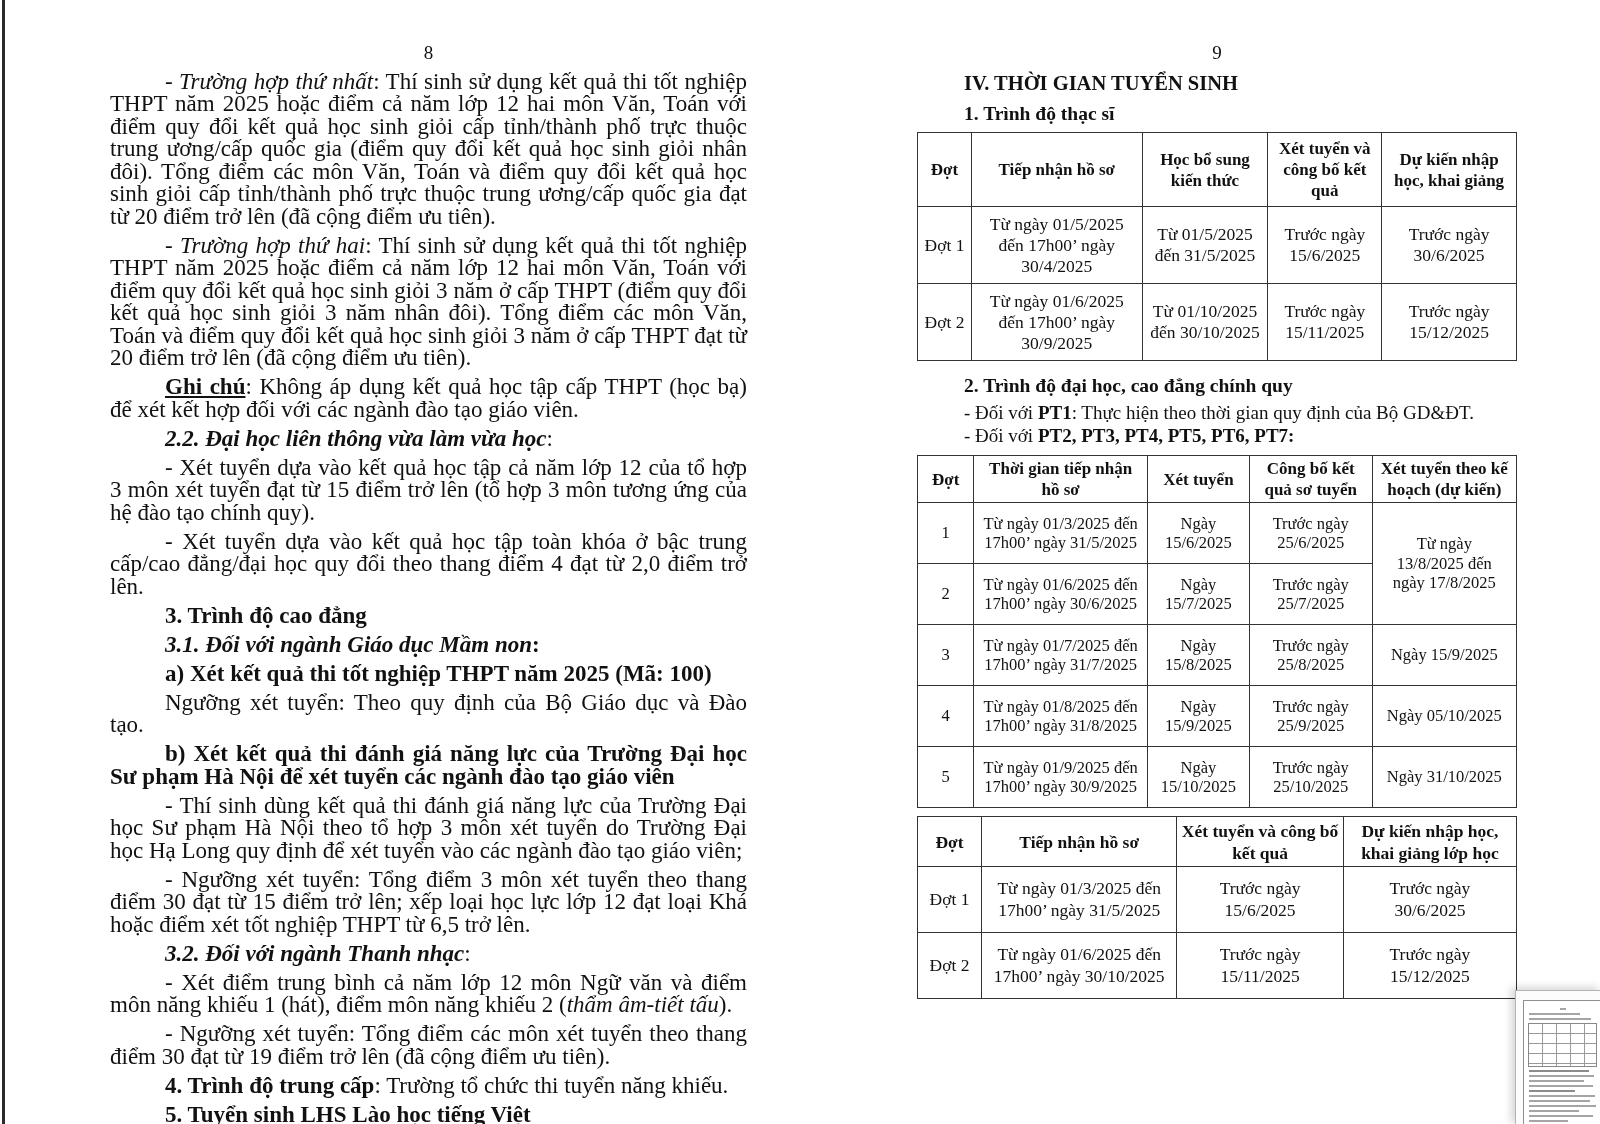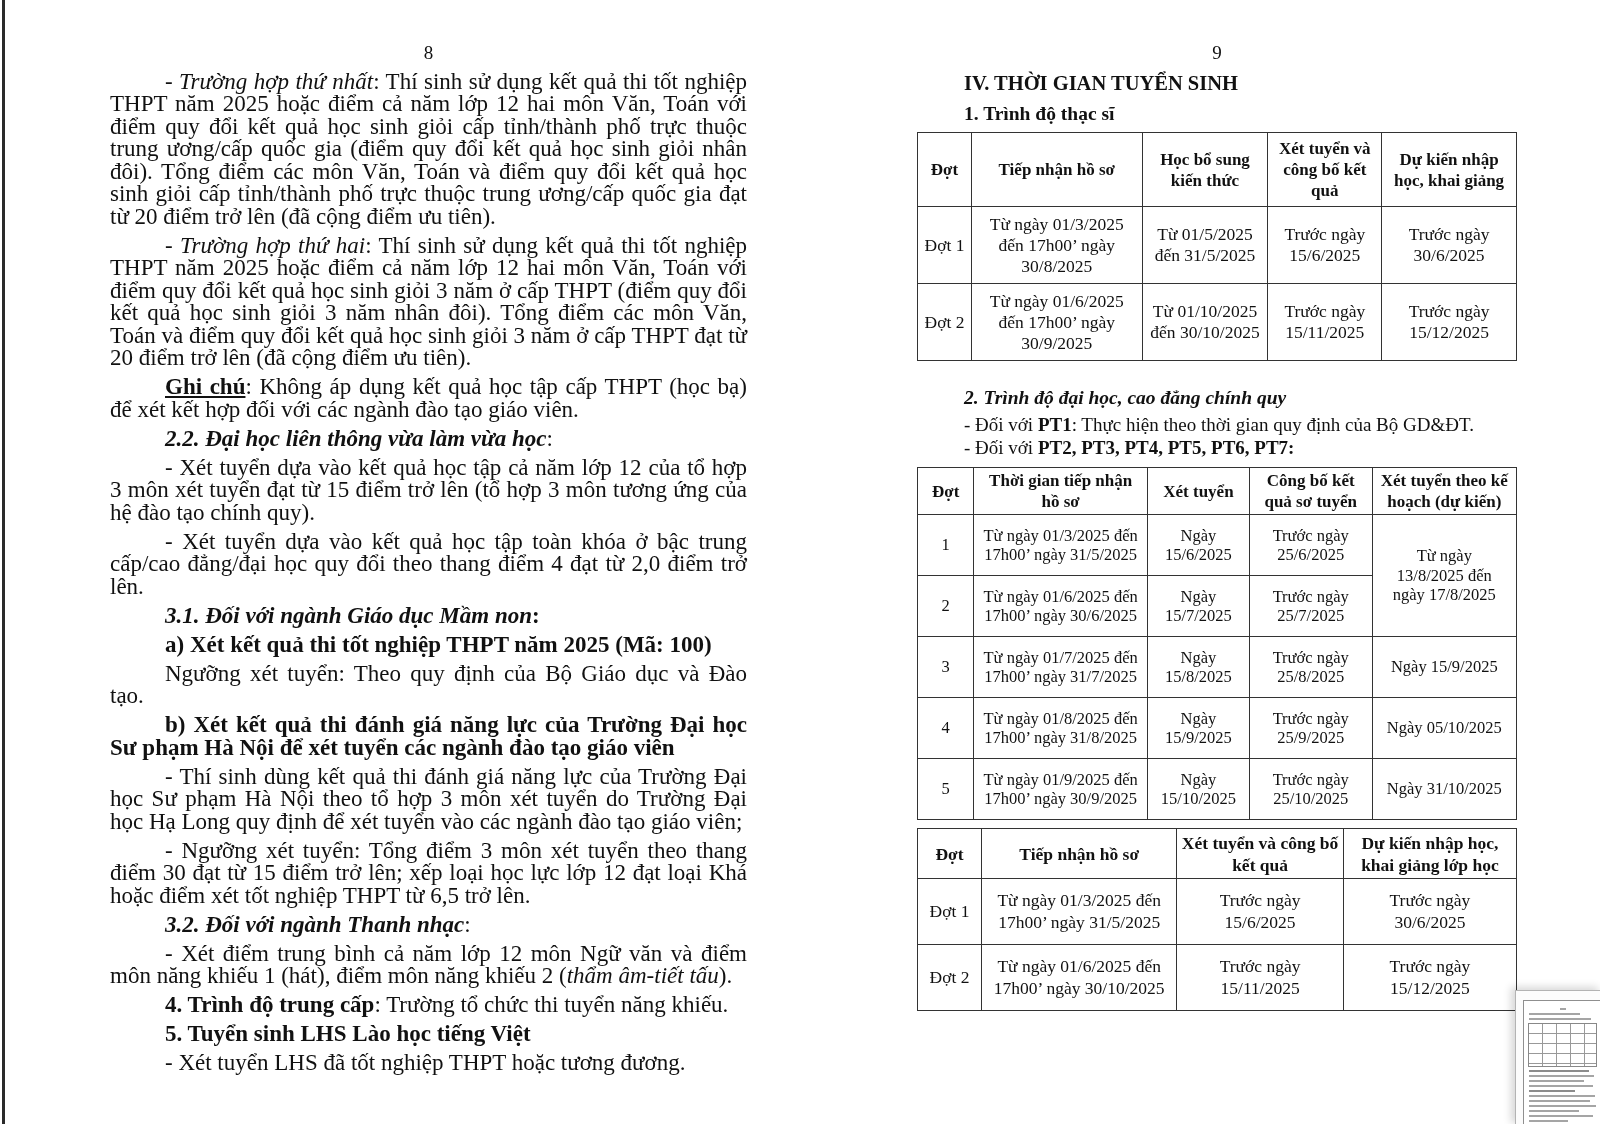--- a/index.html
+++ b/index.html
@@ -12,21 +12,21 @@
   .left-col{position:absolute;left:110px;top:42px;width:637px;}
   .pageno{text-align:center;font-size:19px;line-height:22px;}
   .left-col .pageno{margin-bottom:6px;}
   .para{margin:6.5px 0 0 0;font-size:23px;line-height:22.5px;text-align:justify;text-indent:55px;}
 
   
   .right-col{position:absolute;left:917px;top:42px;width:600px;}
   .right-col .pageno{margin-bottom:2px;}
   .h1{font-size:20.5px;font-weight:bold;margin:6px 0 0 47px;line-height:26px;}
   .sec{font-size:19.5px;font-weight:bold;margin:5px 0 5px 47px;line-height:26px;}
-  .sec.mt{margin-top:24px;margin-bottom:2px;font-style:italic;}
+  .sec.mt{margin-top:12px;margin-bottom:2px;}
   .bullet{font-size:19px;line-height:23px;margin:0 0 0 47px;text-align:left;}
 
   table{border-collapse:collapse;width:100%;table-layout:fixed;}
   .doc-table{margin-top:4px;}
   th,td{border:1.5px solid #333;vertical-align:middle;text-align:center;padding:2px 4px;
         overflow:hidden;}
   th{font-weight:bold;font-size:17px;line-height:21px;}
   #table1 td{font-size:17.5px;line-height:21px;}
   #table1 tr.hdr{height:74px;} #table1 tr.r{height:77px;}
   #table2{margin-top:8px;}
@@ -57,28 +57,30 @@
   <div class="scan-edge"></div>
 
   <div class="left-col">
     <div class="pageno">8</div>
     <p class="para"><span>- </span><span style="font-style: italic;">Trường hợp thứ nhất</span><span>: Thí sinh sử dụng kết quả thi tốt nghiệp THPT năm 2025 hoặc điểm cả năm lớp 12 hai môn Văn, Toán với điểm quy đổi kết quả học sinh giỏi cấp tỉnh/thành phố trực thuộc trung ương/cấp quốc gia (điểm quy đổi kết quả học sinh giỏi nhân đôi). Tổng điểm các môn Văn, Toán và điểm quy đổi kết quả học sinh giỏi cấp tỉnh/thành phố trực thuộc trung ương/cấp quốc gia đạt từ 20 điểm trở lên (đã cộng điểm ưu tiên).</span></p>
     <p class="para"><span>- </span><span style="font-style: italic;">Trường hợp thứ hai</span><span>: Thí sinh sử dụng kết quả thi tốt nghiệp THPT năm 2025 hoặc điểm cả năm lớp 12 hai môn Văn, Toán với điểm quy đổi kết quả học sinh giỏi 3 năm ở cấp THPT (điểm quy đổi kết quả học sinh giỏi 3 năm nhân đôi). Tổng điểm các môn Văn, Toán và điểm quy đổi kết quả học sinh giỏi 3 năm ở cấp THPT đạt từ 20 điểm trở lên (đã cộng điểm ưu tiên).</span></p>
     <p class="para"><span style="font-weight: bold; text-decoration: underline;">Ghi chú</span><span>: Không áp dụng kết quả học tập cấp THPT (học bạ) để xét kết hợp đối với các ngành đào tạo giáo viên.</span></p>
     <p class="para"><span style="font-weight: bold; font-style: italic;">2.2. Đại học liên thông vừa làm vừa học</span><span>:</span></p>
     <p class="para"><span>- Xét tuyển dựa vào kết quả học tập cả năm lớp 12 của tổ hợp 3 môn xét tuyển đạt từ 15 điểm trở lên (tổ hợp 3 môn tương ứng của hệ đào tạo chính quy).</span></p>
     <p class="para"><span>- Xét tuyển dựa vào kết quả học tập toàn khóa ở bậc trung cấp/cao đẳng/đại học quy đổi theo thang điểm 4 đạt từ 2,0 điểm trở lên.</span></p>
+    <p class="para"><span style="font-weight: bold;">3. Trình độ cao đẳng</span></p>
     <p class="para"><span style="font-weight: bold; font-style: italic;">3.1. Đối với ngành Giáo dục Mầm non</span><span style="font-weight: bold;">:</span></p>
     <p class="para"><span style="font-weight: bold;">a) Xét kết quả thi tốt nghiệp THPT năm 2025 (Mã: 100)</span></p>
     <p class="para"><span>Ngưỡng xét tuyển: Theo quy định của Bộ Giáo dục và Đào tạo.</span></p>
     <p class="para"><span style="font-weight: bold;">b) Xét kết quả thi đánh giá năng lực của Trường Đại học Sư phạm Hà Nội để xét tuyển các ngành đào tạo giáo viên</span></p>
     <p class="para"><span>- Thí sinh dùng kết quả thi đánh giá năng lực của Trường Đại học Sư phạm Hà Nội theo tổ hợp 3 môn xét tuyển do Trường Đại học Hạ Long quy định để xét tuyển vào các ngành đào tạo giáo viên;</span></p>
     <p class="para"><span>- Ngưỡng xét tuyển: Tổng điểm 3 môn xét tuyển theo thang điểm 30 đạt từ 15 điểm trở lên; xếp loại học lực lớp 12 đạt loại Khá hoặc điểm xét tốt nghiệp THPT từ 6,5 trở lên.</span></p>
     <p class="para"><span style="font-weight: bold; font-style: italic;">3.2. Đối với ngành Thanh nhạc</span><span>:</span></p>
     <p class="para"><span>- Xét điểm trung bình cả năm lớp 12 môn Ngữ văn và điểm môn năng khiếu 1 (</span><span style="">hát</span><span>), điểm môn năng khiếu 2 (</span><span style="font-style: italic;">thẩm âm-tiết tấu</span><span>).</span></p>
+    <p class="para"><span>- Ngưỡng xét tuyển: Tổng điểm các môn xét tuyển theo thang điểm 30 đạt từ 19 điểm trở lên (đã cộng điểm ưu tiên).</span></p>
     <p class="para"><span style="font-weight: bold; margin-top: 32px;">4. Trình độ trung cấp</span><span>: Trường tổ chức thi tuyển năng khiếu.</span></p>
     <p class="para"><span style="font-weight: bold;">5. Tuyển sinh LHS Lào học tiếng Việt</span></p>
     <p class="para"><span>- Xét tuyển LHS đã tốt nghiệp THPT hoặc tương đương.</span></p>
   </div>
 
   <div class="right-col">
     <div class="pageno">9</div>
     <div class="h1">IV. THỜI GIAN TUYỂN SINH</div>
     <div class="sec">1. Trình độ thạc sĩ</div>
 
@@ -93,21 +95,21 @@
       <tbody>
           <tr class="hdr">
         <th>Đợt</th>
         <th>Tiếp nhận hồ sơ</th>
         <th>Học bổ sung kiến thức</th>
         <th>Xét tuyển và công bố kết quả</th>
         <th>Dự kiến nhập học, khai giảng</th>
       </tr>
       <tr class="r">
         <td>Đợt 1</td>
-        <td>Từ ngày 01/3/2025 đến 17h00’ ngày 30/8/2025</td>
+        <td>Từ ngày 01/5/2025 đến 17h00’ ngày 30/4/2025</td>
         <td>Từ 01/5/2025 đến 31/5/2025</td>
         <td>Trước ngày 15/6/2025</td>
         <td>Trước ngày 30/6/2025</td>
       </tr>
       <tr class="r">
         <td>Đợt 2</td>
         <td>Từ ngày 01/6/2025 đến 17h00’ ngày 30/9/2025</td>
         <td>Từ 01/10/2025 đến 30/10/2025</td>
         <td>Trước ngày 15/11/2025</td>
         <td>Trước ngày 15/12/2025</td>

